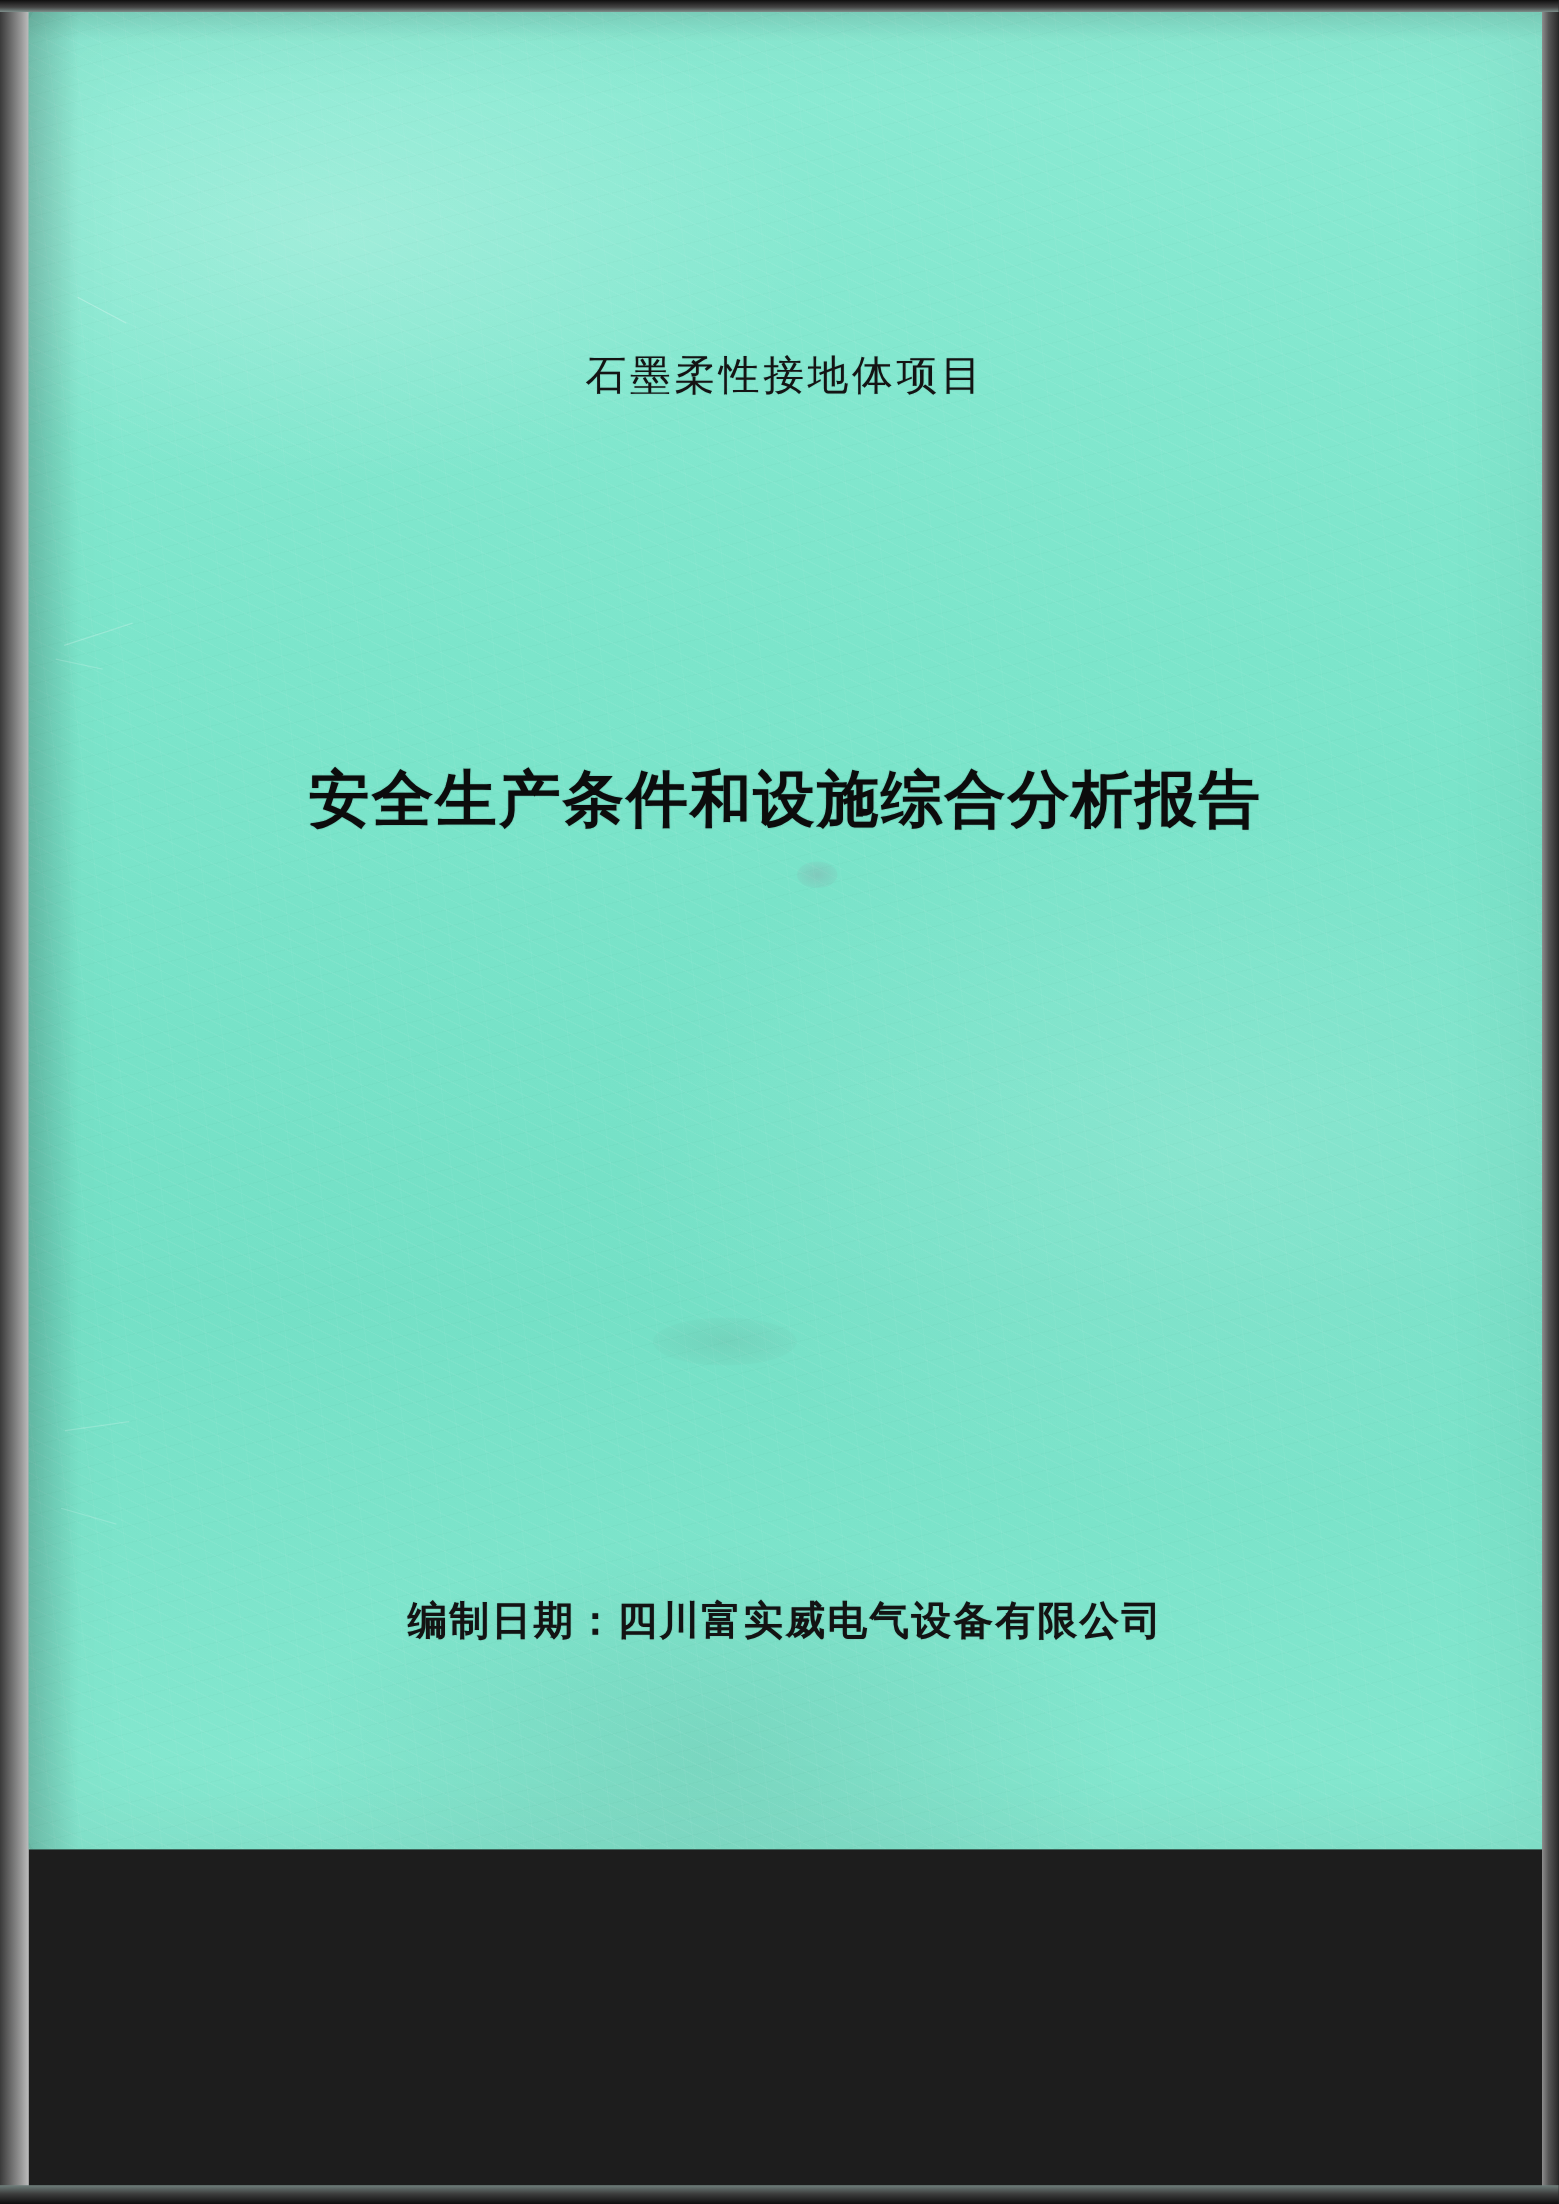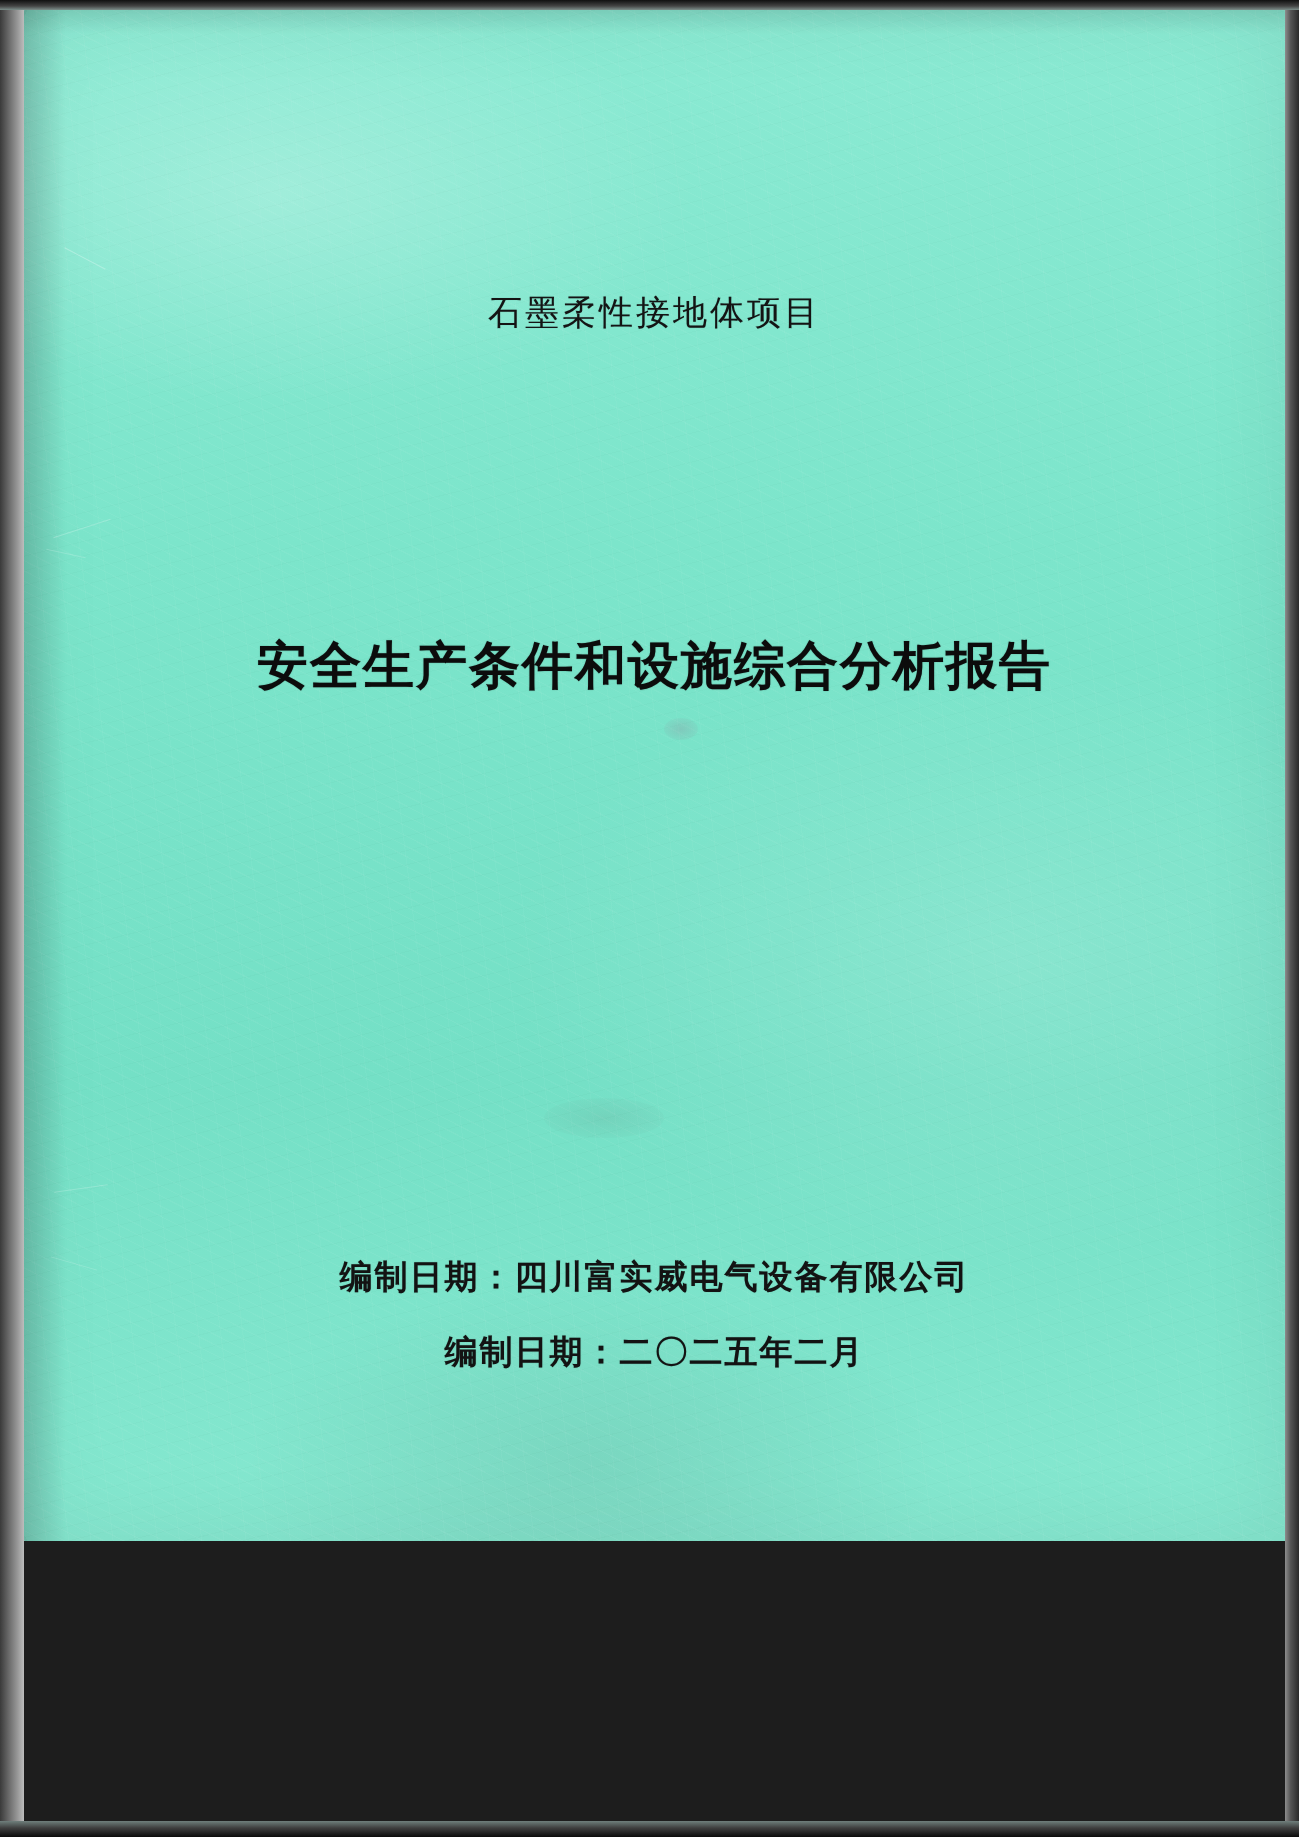--- a/index.html
+++ b/index.html
@@ -195,18 +195,17 @@
     <div class="smudge m2"></div>
 
     <div class="content">
 
       <div class="project-title">石墨柔性接地体项目</div>
 
       <h1 class="main-title">安全生产条件和设施综合分析报告</h1>
 
       <div class="footer-block">
         <div class="footer-line">编制日期：四川富实威电气设备有限公司</div>
-        <div class="footer-line">编制日期：二〇二五年二月</div>
       </div>
 
     </div>
   </div>
 </div>
 
 </body></html>

